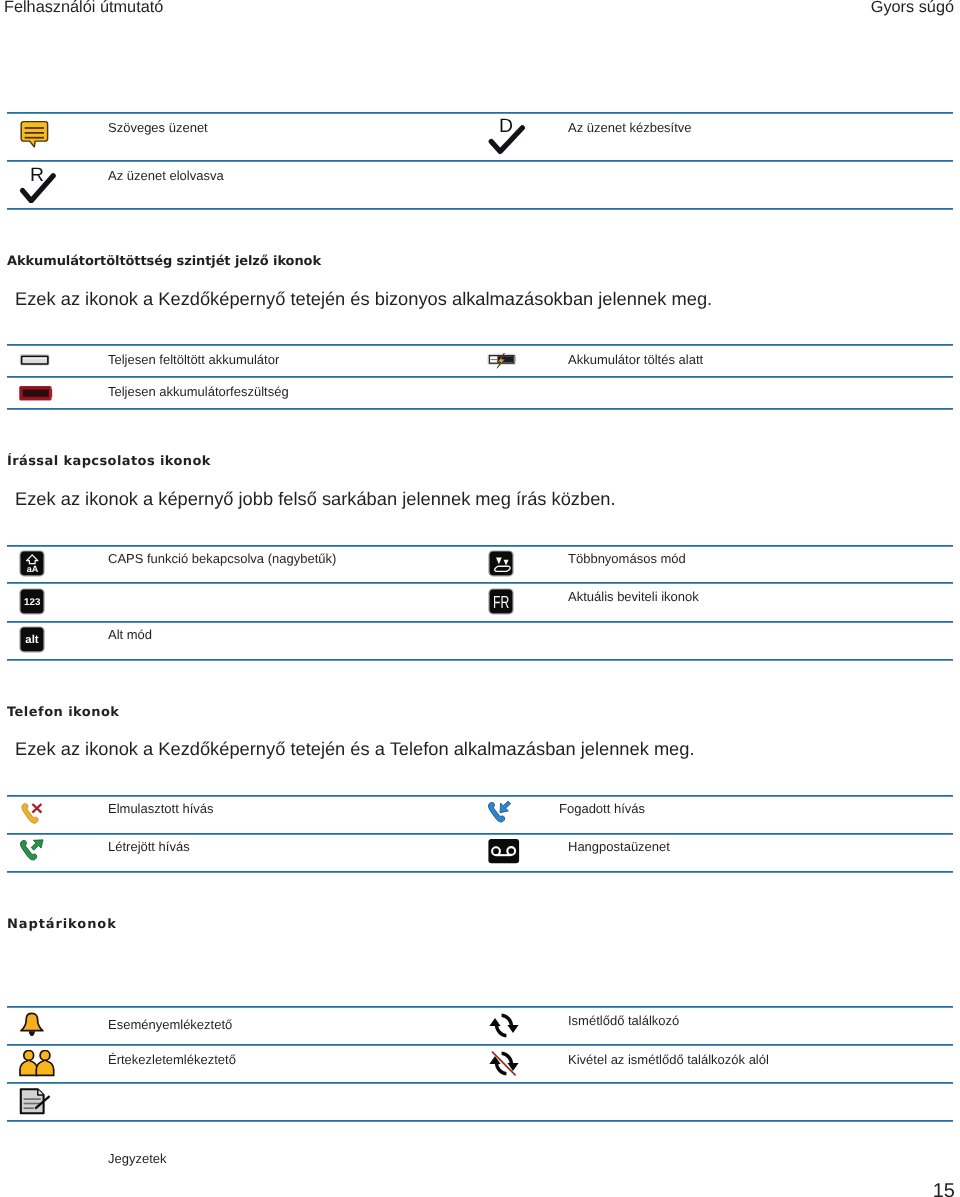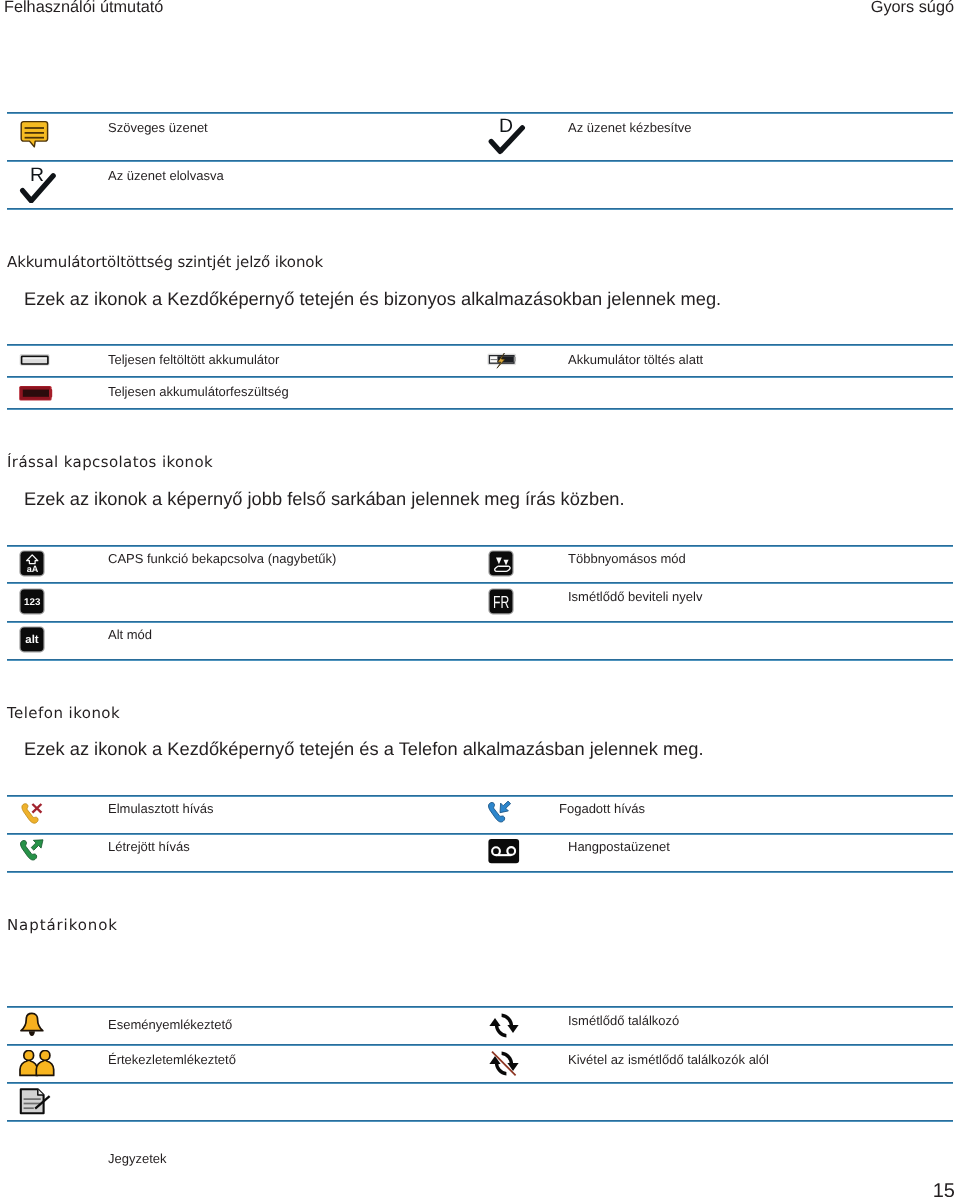--- a/index.html
+++ b/index.html
@@ -10,23 +10,23 @@
 
   
   .runhdr-left{position:absolute;left:4px;top:-2px;font-size:16.3px;line-height:18px;white-space:nowrap;}
   .runhdr-right{position:absolute;right:6px;top:-2px;font-size:16.3px;line-height:18px;white-space:nowrap;}
 
   
   .rule{position:absolute;left:7px;width:946px;height:2px;
          background:linear-gradient(to bottom,#2a6d9a 0%,#2a6d9a 50%,#4e93bd 50%,#4e93bd 100%);}
 
   
-  .sect-title{position:absolute;left:7px;font-size:15px;line-height:26px;white-space:nowrap;
-              font-family:"DejaVu Sans",sans-serif;font-weight:400;letter-spacing:-0.1px;}
-  .sect-sub{position:absolute;left:24px;font-size:18.3px;line-height:22px;white-space:nowrap;}
+  .sect-title{position:absolute;left:7px;font-size:13px;line-height:26px;white-space:nowrap;
+              font-family:"DejaVu Sans",sans-serif;font-weight:700;letter-spacing:-0.1px;}
+  .sect-sub{position:absolute;left:15px;font-size:18.3px;line-height:22px;white-space:nowrap;}
 
   
   .lbl{position:absolute;font-size:13px;line-height:22px;white-space:nowrap;}
   .icon{position:absolute;}
   .pgnum{position:absolute;right:5px;font-size:20px;line-height:20px;}
 </style>
 </head>
 <body>
 
 <div class="page">
@@ -141,21 +141,21 @@
     </svg>
   </div>
 
   <div class="icon" style="left:488px;top:588px">
     <svg width="26" height="27" viewBox="0 0 26 27">
       <rect x="0.4" y="0.4" width="25.2" height="26.0" rx="4.4" fill="#9d9d9d"></rect>
       <rect x="1.6" y="1.5" width="22.8" height="23.7" rx="3.8" fill="#0b0b0b"></rect>
       <text x="13.2" y="20.2" text-anchor="middle" font-family="Liberation Sans, sans-serif" font-size="17.4" textLength="16.2" lengthAdjust="spacingAndGlyphs" fill="#fafafa">FR</text>
     </svg>
   </div>
-  <div class="lbl" style="left:568px;top:586px">Ismétlődő beviteli nyelv</div>
+  <div class="lbl" style="left:568px;top:586px">Aktuális beviteli ikonok</div>
 
   <div class="icon" style="left:19px;top:626px">
     <svg width="26" height="27" viewBox="0 0 26 27">
       <rect x="0.4" y="0.4" width="25.2" height="26.0" rx="4.4" fill="#9d9d9d"></rect>
       <rect x="1.6" y="1.5" width="22.8" height="23.7" rx="3.8" fill="#0b0b0b"></rect>
       <text x="13.0" y="16.9" text-anchor="middle" font-family="Liberation Sans, sans-serif" font-size="11.4" font-weight="bold" fill="#fafafa">alt</text>
     </svg>
   </div>
   <div class="lbl" style="left:108px;top:624px">Alt mód</div>
 

